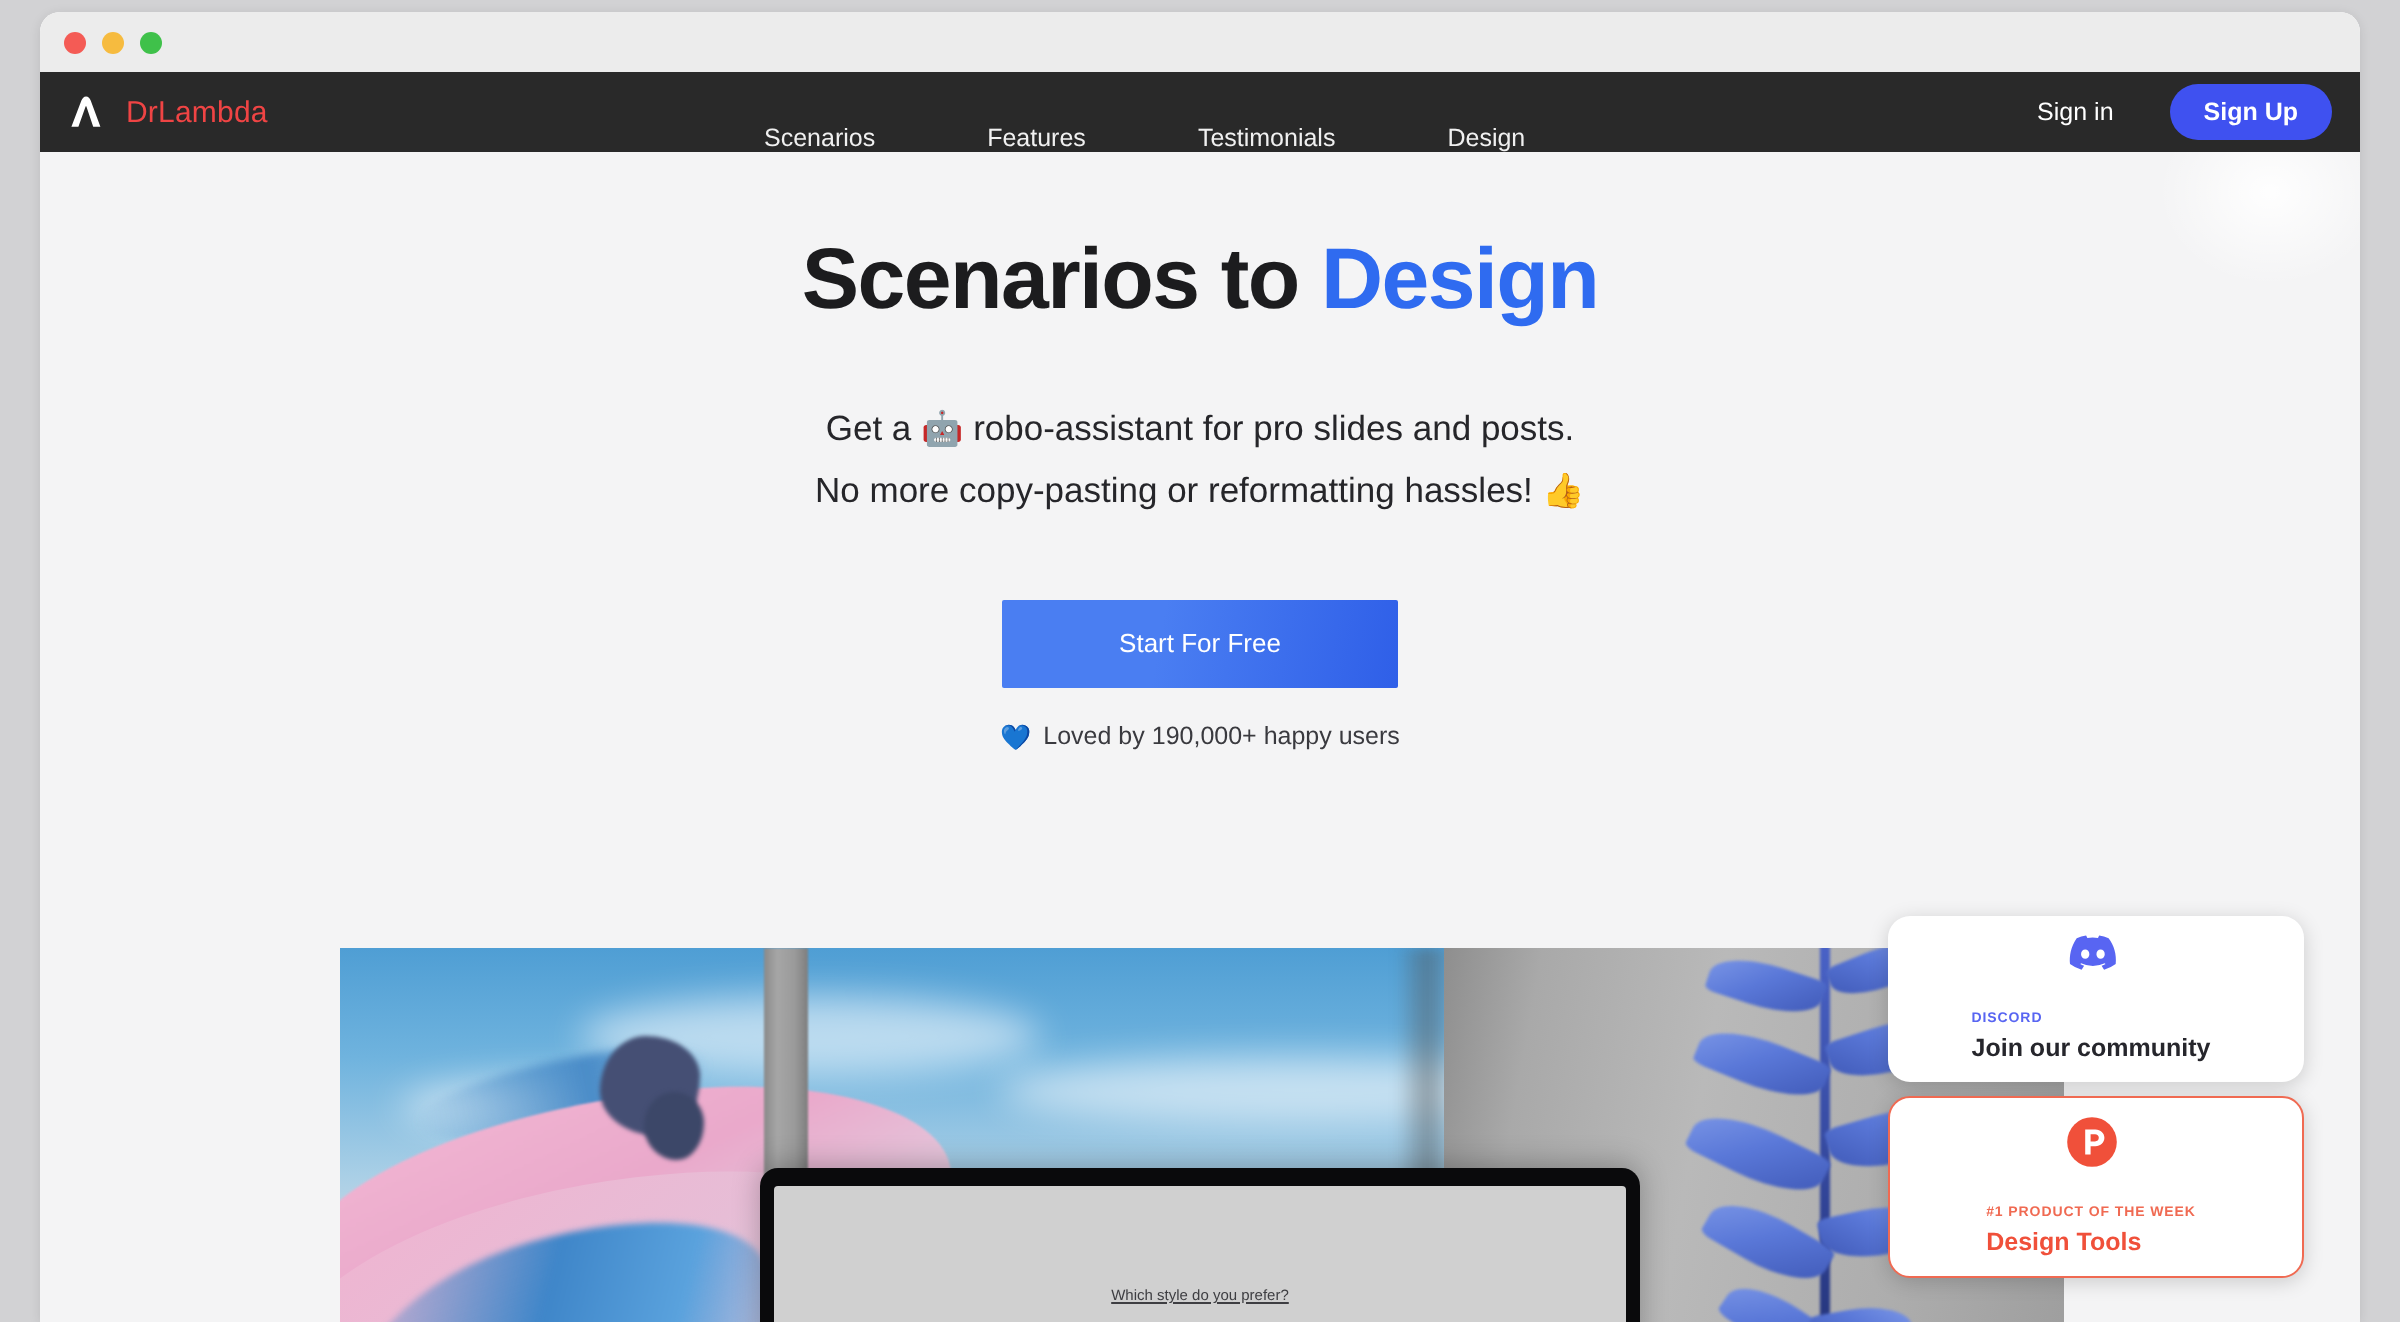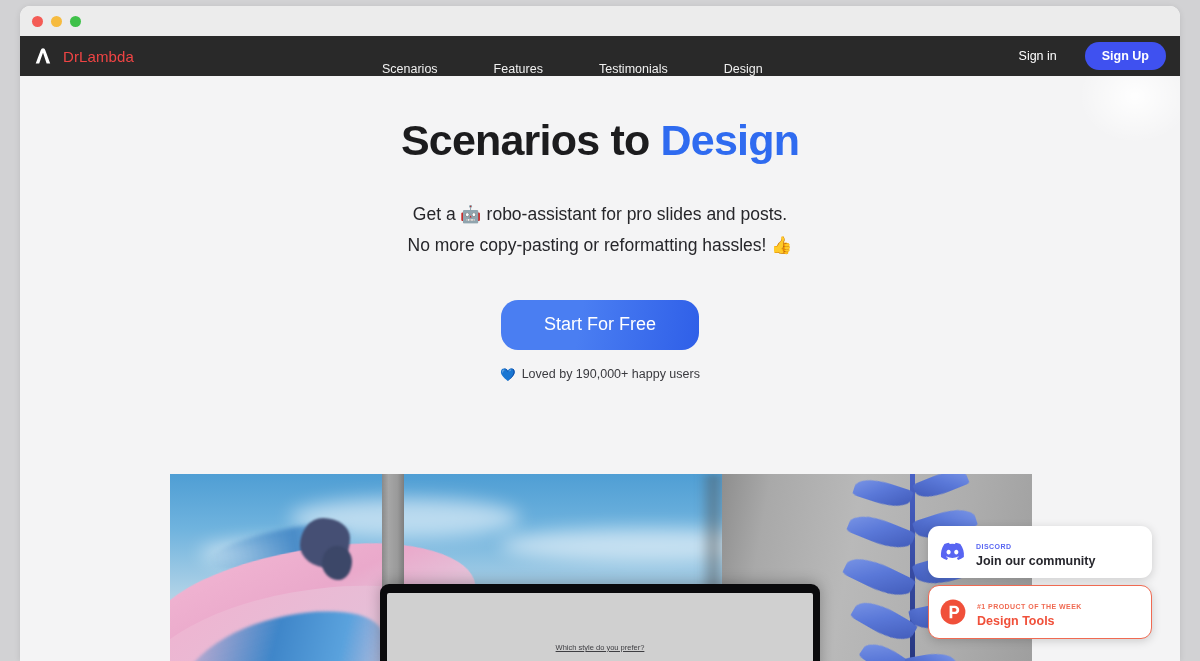--- a/index.html
+++ b/index.html
@@ -148,24 +148,24 @@
     line-height: 1.72;
   }
   .sub .emo { font-size: 17px; }
 
   .cta-wrap { margin-top: 40px; }
   .cta {
     display: inline-block;
     width: 198px;
     padding: 14px 0 15px;
     border: none;
-    border-radius: 17px;
+    border-radius: 1px;
     background: linear-gradient(100deg, #4a7ef2 0%, #4a7ef2 40%, #2f5fe8 100%);
     color: #ffffff;
-    font-size: 18px;
+    font-size: 13px;
     cursor: pointer;
     font-family: "Liberation Sans", sans-serif;
   }
 
   .loved {
     margin-top: 17px;
     font-size: 12.5px;
     color: #3a3a3f;
     display: flex;
     align-items: center;
@@ -331,23 +331,24 @@
     gap: 7px;
     z-index: 5;
   }
   .badge {
     background: #ffffff;
     border-radius: 11px;
     display: flex;
     align-items: center;
     gap: 11px;
     padding: 9px 16px 9px 11px;
-    width: 224px;
+    width: 208px;
     box-shadow: 0 2px 10px rgba(0,0,0,0.17);
     cursor: pointer;
+    flex-direction: column;
   }
   .badge-ph { border: 1.4px solid #f06a52; }
   .badge-ico { flex: 0 0 auto; display: flex; align-items: center; }
   .badge-top {
     font-size: 7px;
     font-weight: bold;
     letter-spacing: 0.45px;
     line-height: 1.4;
   }
   .badge-main {

